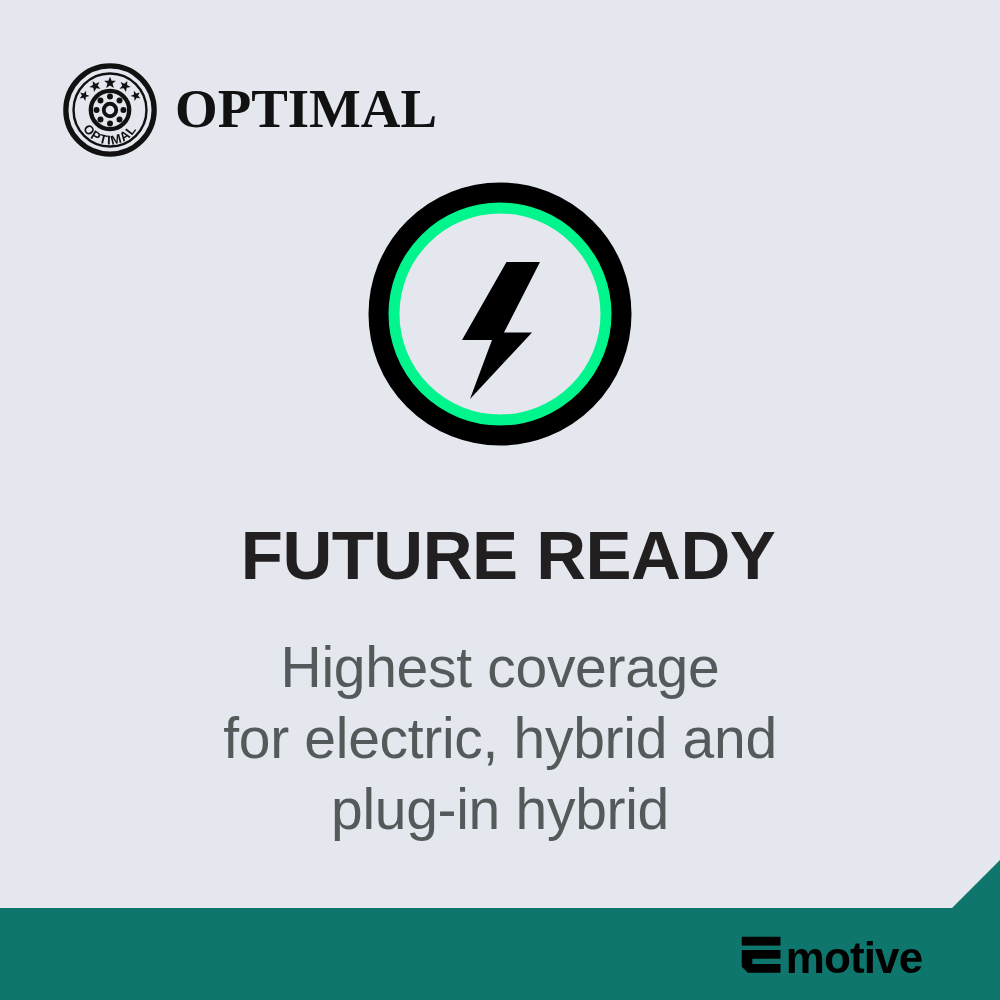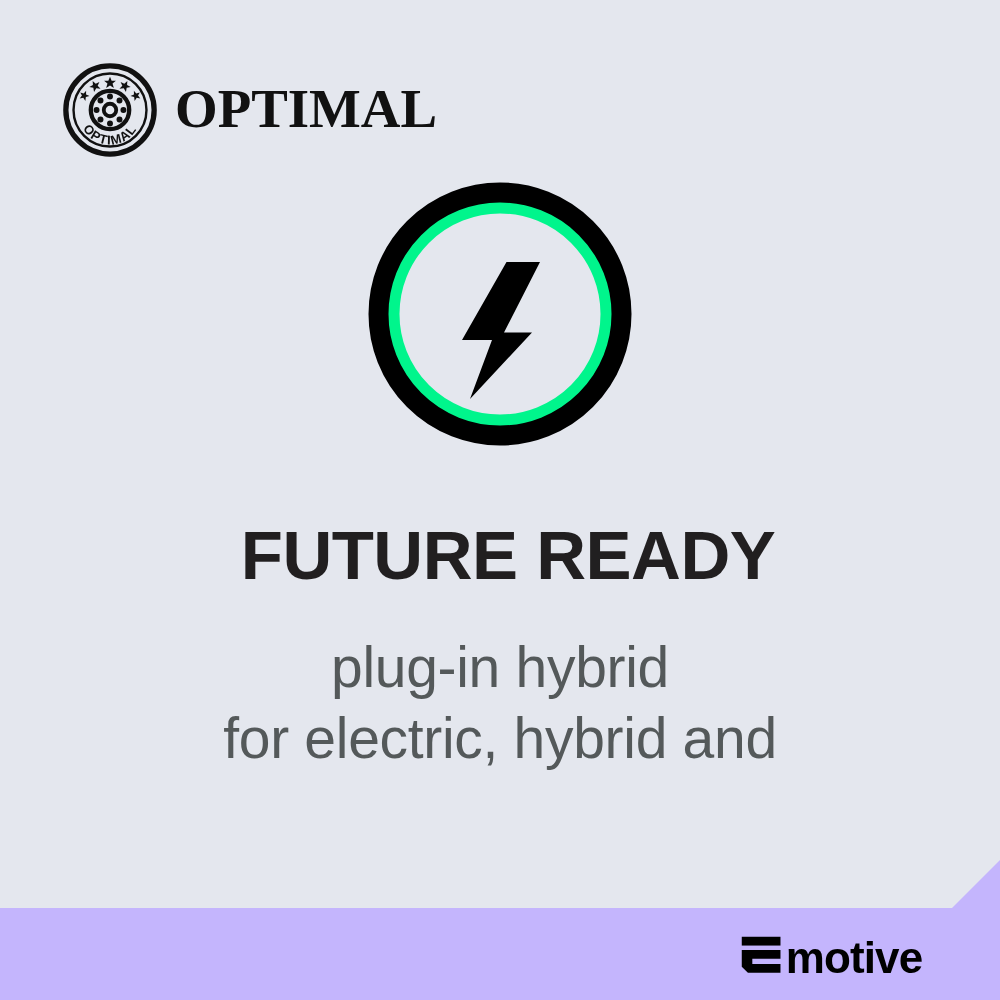--- a/index.html
+++ b/index.html
@@ -79,21 +79,21 @@
   }
   .subcopy .line { display: block; }
 
   
   .footer-band {
     position: absolute;
     left: 0;
     top: 855px;
     width: 1000px;
     height: 145px;
-    background: #c4b5fd;
+    background: #0f766e;
     clip-path: polygon(0 53px, 952px 53px, 1000px 5px, 1000px 145px, 0 145px);
   }
   .footer-logo {
     position: absolute;
     right: 38px;
     bottom: 21px;
     height: 44px;
     display: block;
   }
 </style>
@@ -161,22 +161,23 @@
     <circle cx="134" cy="134" r="121" fill="none" stroke="#000000" stroke-width="21"></circle>
 
     <circle cx="134" cy="134" r="106" fill="none" stroke="#00F58C" stroke-width="11"></circle>
 
     <polygon fill="#000000" points="140.5,82 174,82 138,152.5 166,152.5 104,219 126,160 96,160"></polygon>
   </svg>
 
   <div class="headline">FUTURE READY</div>
 
   <div class="subcopy">
+    <span class="line">Highest coverage</span>
+    <span class="line">for electric, hybrid and</span>
     <span class="line">plug-in hybrid</span>
-    <span class="line">for electric, hybrid and</span>
   </div>
 
   <div class="footer-band">
     <svg class="footer-logo" viewBox="0 0 252 50">
 
       <g fill="#000000">
         <rect x="2" y="2" width="44" height="10"></rect>
         <polygon points="2,17 46,17 46,27 14,27 14,33 46,33 46,43 9,43 2,36"></polygon>
       </g>
       <text x="52" y="43" font-family="'Liberation Sans', sans-serif" font-size="50" font-weight="bold" letter-spacing="-1" fill="#000000">motive</text>

